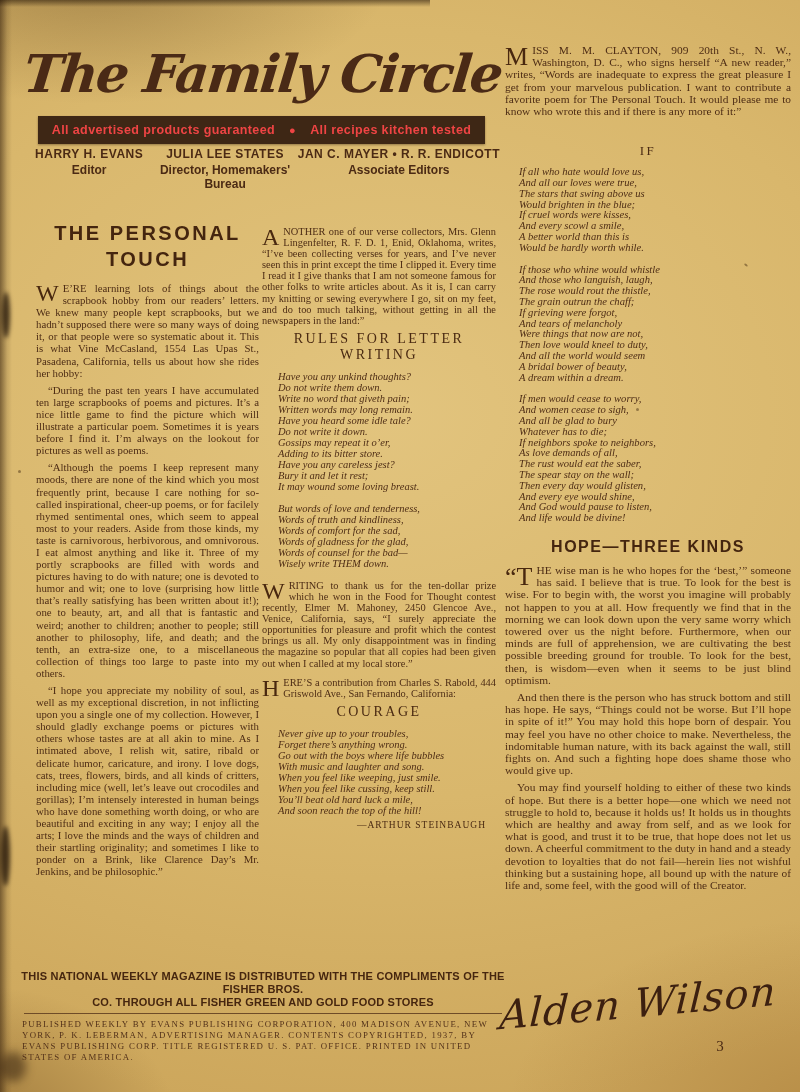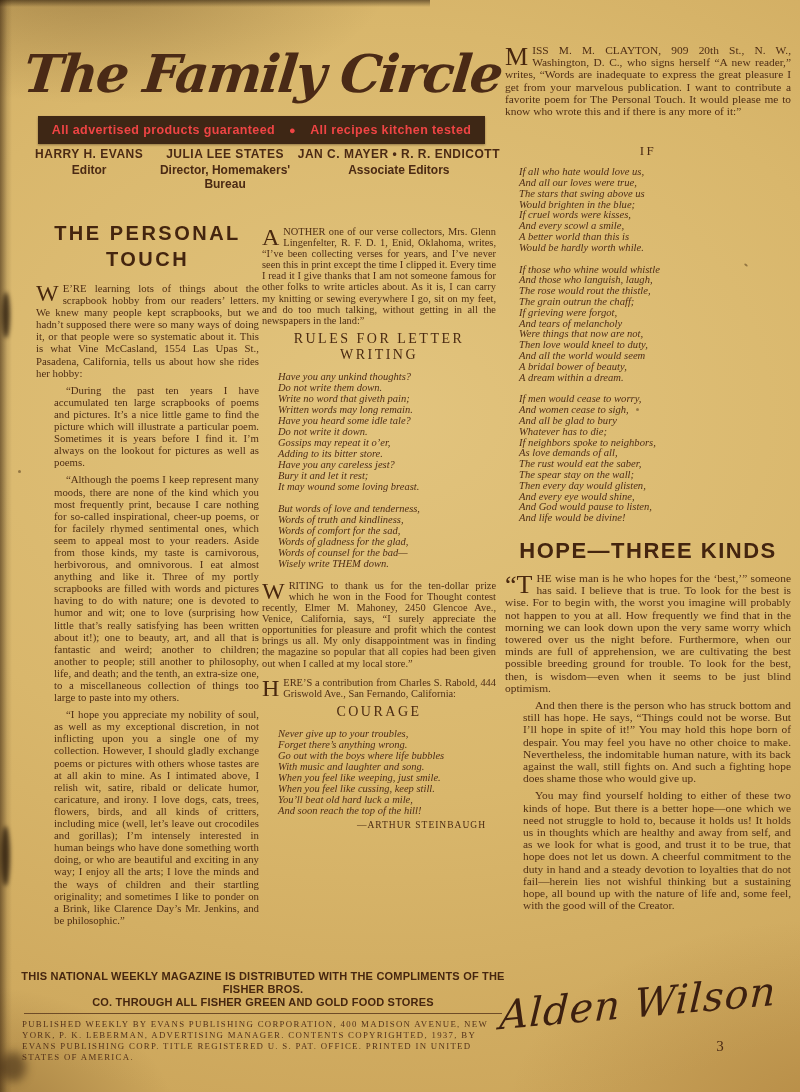--- a/index.html
+++ b/index.html
@@ -53,29 +53,29 @@
     font-family:"Liberation Sans", sans-serif;font-weight:bold;color:#44250f;
     text-align:center;white-space:pre-line;margin:0 0 10px 0;
     font-size:20px;line-height:26px;letter-spacing:2.5px;
   }
   .serif-head{
     font-family:"Liberation Serif", serif;color:#4a2a12;text-align:center;
     font-size:14px;letter-spacing:2.5px;margin:0 0 8px 0;font-weight:normal;
   }
   .hope-head{
     font-family:"Liberation Sans", sans-serif;font-weight:bold;color:#44250f;
-    text-align:center;font-size:22px;letter-spacing:1.5px;margin:14px 0 8px 0;
+    text-align:center;font-size:16px;letter-spacing:1.5px;margin:14px 0 8px 0;
   }
   .if-head{margin-top:26px;font-size:13px;}
 
   .body{margin:0 0 5px 0;text-align:justify;}
   .col-left .body{font-size:10.8px;line-height:12.1px;}
   .col-mid .body{font-size:10.4px;line-height:11.1px;}
   .col-right .body{font-size:11.4px;line-height:12.2px;}
-  .indent{text-indent:12px;margin-left:18px;}
+  .indent{text-indent:12px;}
   .dropcap{
     float:left;font-family:"Liberation Serif", serif;color:#49280f;
     font-size:24px;line-height:19px;padding:2px 4px 0 0;
   }
   .col-right .dropcap{font-size:26px;line-height:21px;}
 
   .poem{
     font-style:italic;white-space:pre-line;margin:0 0 11px 16px;text-align:left;
   }
   .col-mid .poem{font-size:10.5px;line-height:11px;}

